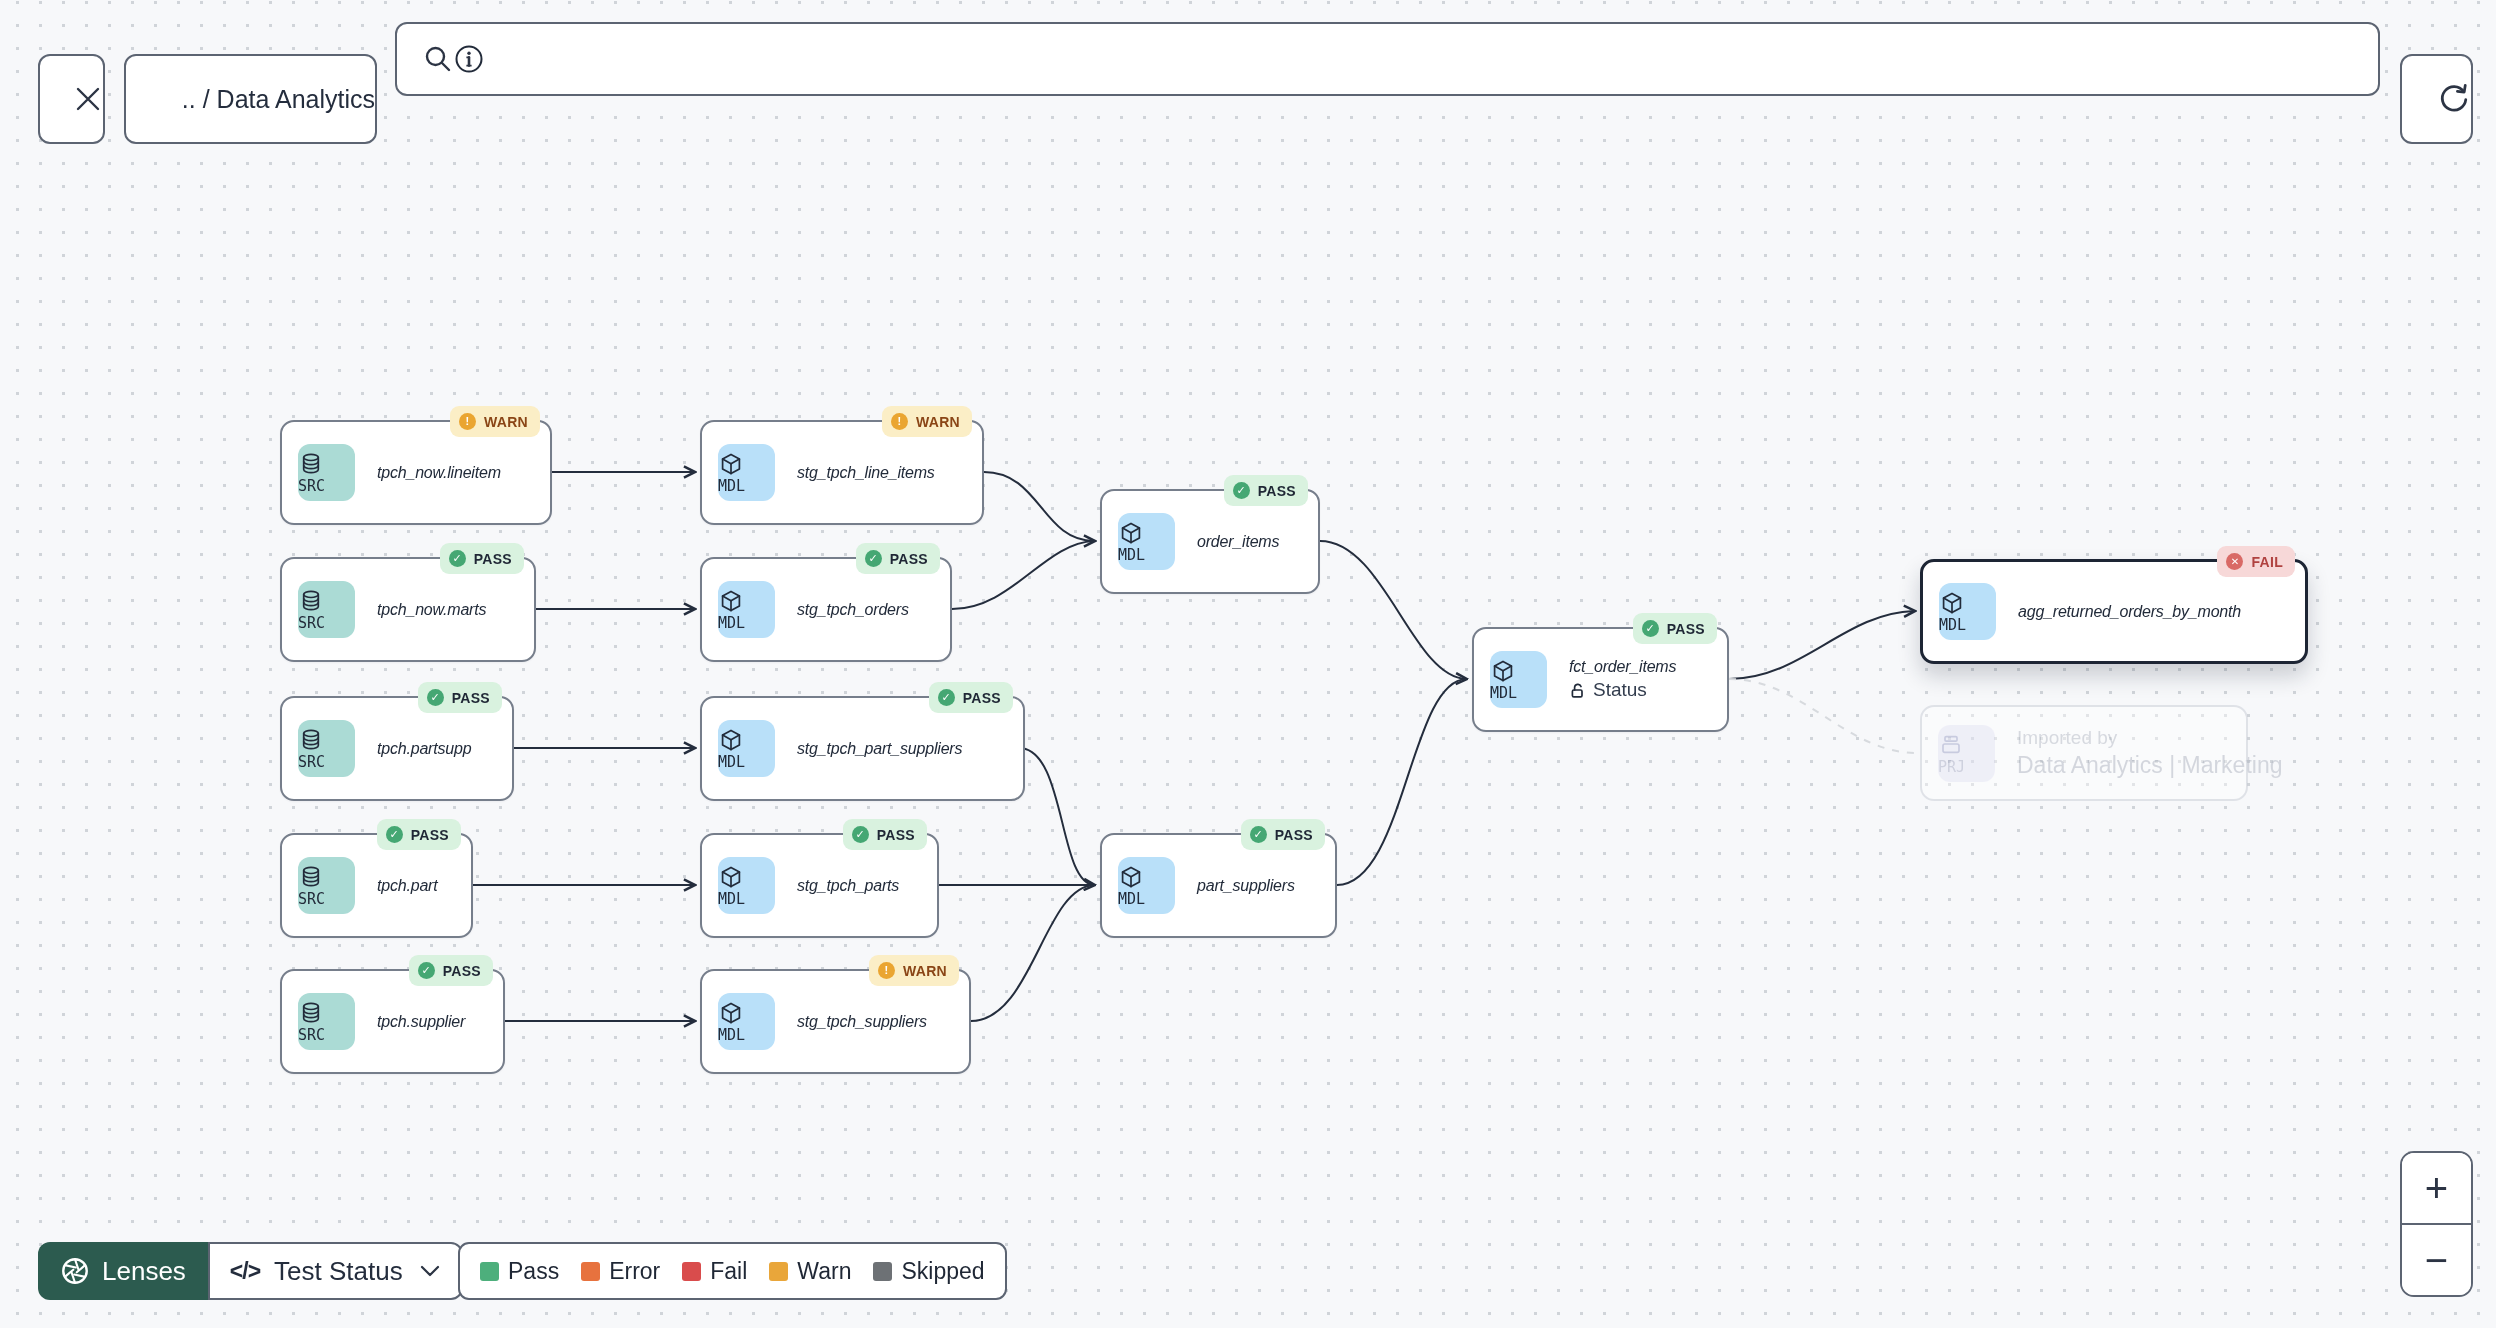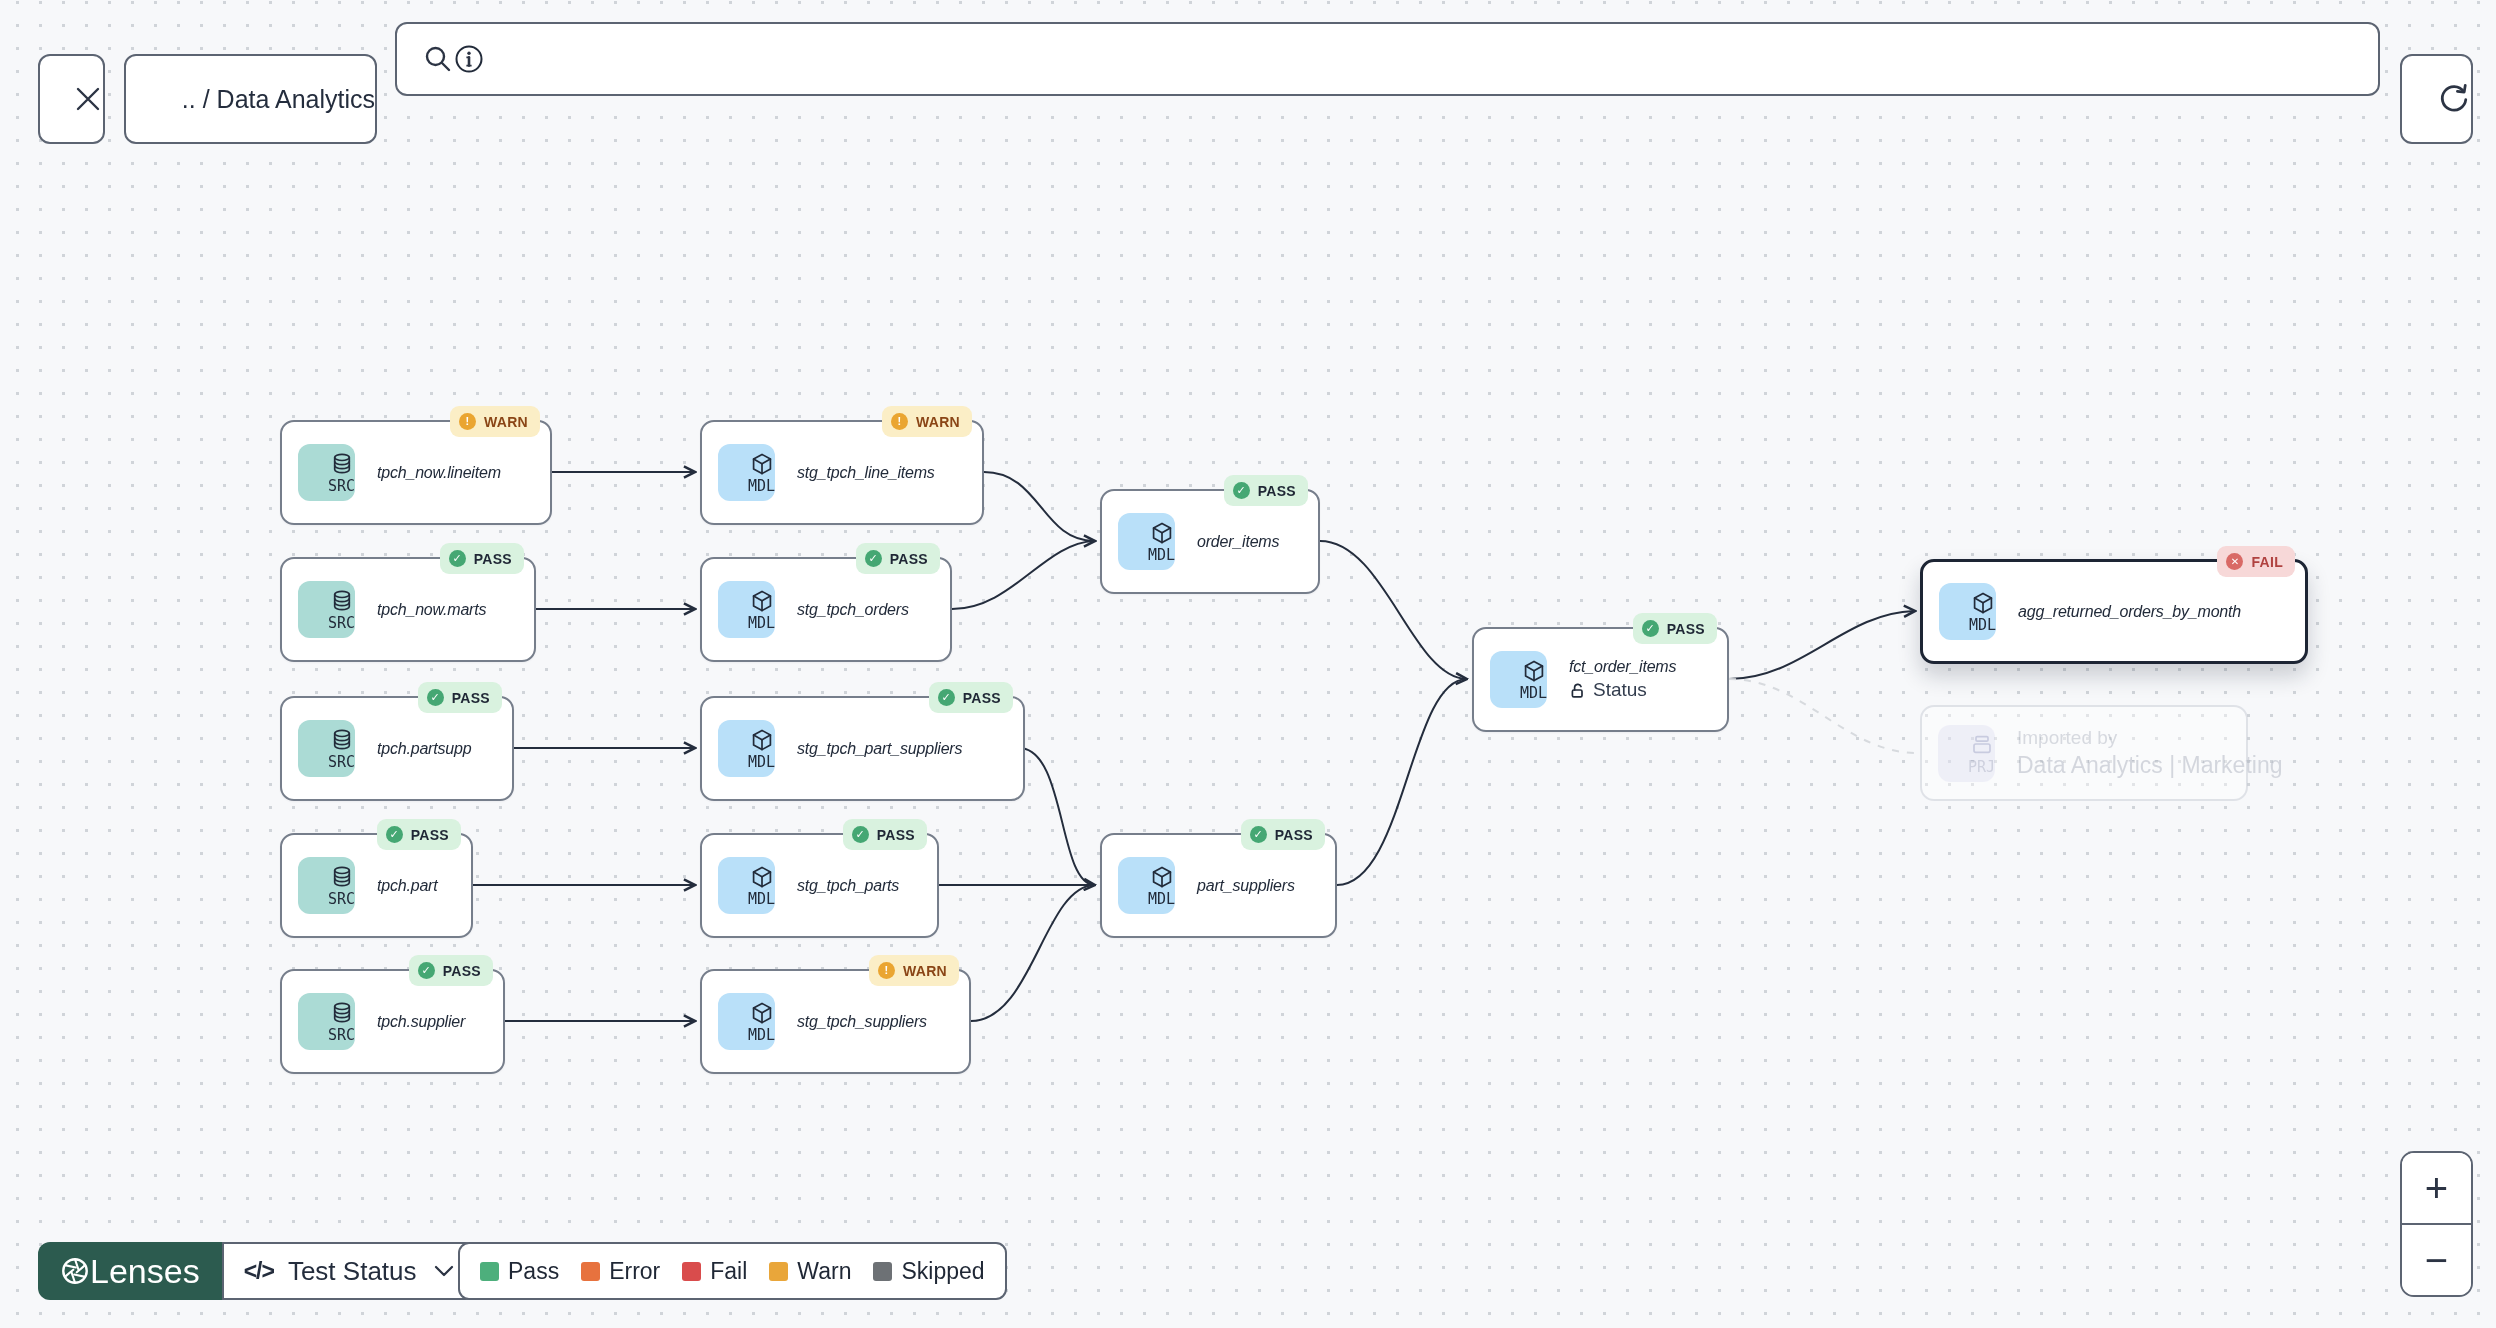--- a/index.html
+++ b/index.html
@@ -33,21 +33,21 @@
   svg.edges{position:absolute;left:0;top:0;pointer-events:none;}
   .node{
     position:absolute;height:105px;background:#fff;border:2px solid #767e8b;
     border-radius:14px;box-sizing:border-box;display:flex;align-items:center;
     padding-left:16px;cursor:pointer;box-shadow:0 1px 2px rgba(30,40,60,.05);
   }
   .node.selected{border:3.5px solid #1d2534;box-shadow:0 12px 22px rgba(25,35,55,.20);}
   .node.ghost{opacity:.5;border-color:#c9cdd6;box-shadow:none;background:rgba(255,255,255,.75);}
   .tile{
     width:57px;height:57px;border-radius:12px;display:flex;flex-direction:column;
-    align-items:flex-end;justify-content:center;flex:none;
+    align-items:flex-start;justify-content:center;flex:none;
   }
   .tile-src{background:#abdbd5;}
   .tile-mdl{background:#b9e0f9;}
   .tile-prj{background:#e7e7f6;}
   .tile .t-label{font-family:"DejaVu Sans Mono",monospace;font-size:15px;line-height:16px;color:#222b3a;margin-top:1px;}
   .ghost .tile .t-label{color:#a7abc4;}
   .node-label{font-size:16px;color:#222b3a;margin-left:22px;white-space:nowrap;letter-spacing:-.2px;font-style:italic;}
   .node-text{margin-left:22px;display:flex;flex-direction:column;gap:3px;}
   .node-text .node-label{margin-left:0;}
   .sub-line{display:flex;align-items:center;gap:7px;font-size:19px;color:#333d4e;}
@@ -69,21 +69,21 @@
   .badge-warn{background:#fbeec6;color:#8a4516;}
   .badge-warn .dot{background:#eaa531;}
   .badge-warn .dot::before{content:"!";}
   .badge-fail{background:#f7d8d8;color:#b04240;}
   .badge-fail .dot{background:#d96a66;}
   .badge-fail .dot::before{content:"\2715";font-size:10px;}
   
   .lens-group{position:absolute;left:38px;bottom:28px;height:58px;display:flex;}
   .lens-left{
     background:#2c5b4f;color:#fff;border-radius:12px 0 0 12px;display:flex;
-    align-items:center;padding:0 22px;font-size:34px;cursor:pointer;
+    align-items:center;gap:12px;padding:0 22px;font-size:26px;cursor:pointer;
   }
   .lens-right{
     background:#fff;border:2px solid #5c6472;border-radius:0 12px 12px 0;
     display:flex;align-items:center;padding:0 20px;font-size:26px;color:#242d3d;
     box-sizing:border-box;cursor:pointer;
   }
   .code-glyph{font-size:23px;font-weight:bold;letter-spacing:-1px;margin-right:14px;}
   .lens-right svg{margin-left:16px;}
   .legend{
     position:absolute;left:458px;bottom:28px;height:58px;background:#fff;

